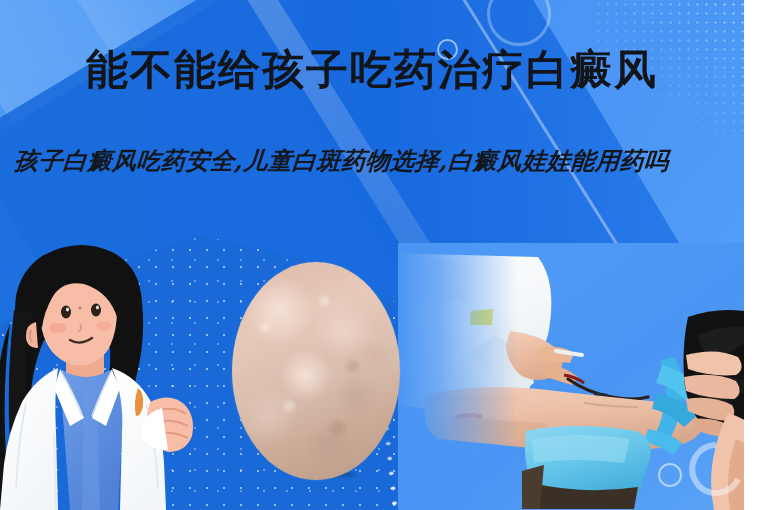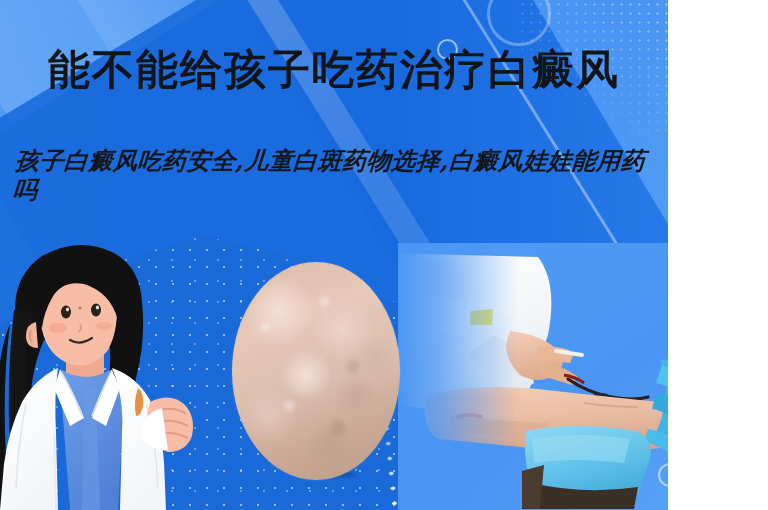--- a/index.html
+++ b/index.html
@@ -1,18 +1,18 @@
 <!DOCTYPE html>
 <html><head>
 <meta charset="utf-8">
 <style>
   html,body{margin:0;padding:0;background:#fff;}
   #stage{
     position:relative;
-    width:668px;height:510px;
+    width:744px;height:510px;
     overflow:hidden;
     font-family:"Liberation Sans","DejaVu Sans",sans-serif;
     background:linear-gradient(130deg,#4e9bf5 0%,#4a95f3 35%,#4b96f4 60%,#58a3f8 100%);
   }
 
   
   .bg-layer{position:absolute;inset:0;pointer-events:none;}
 
   
   .band{position:absolute;transform-origin:0 0;}

